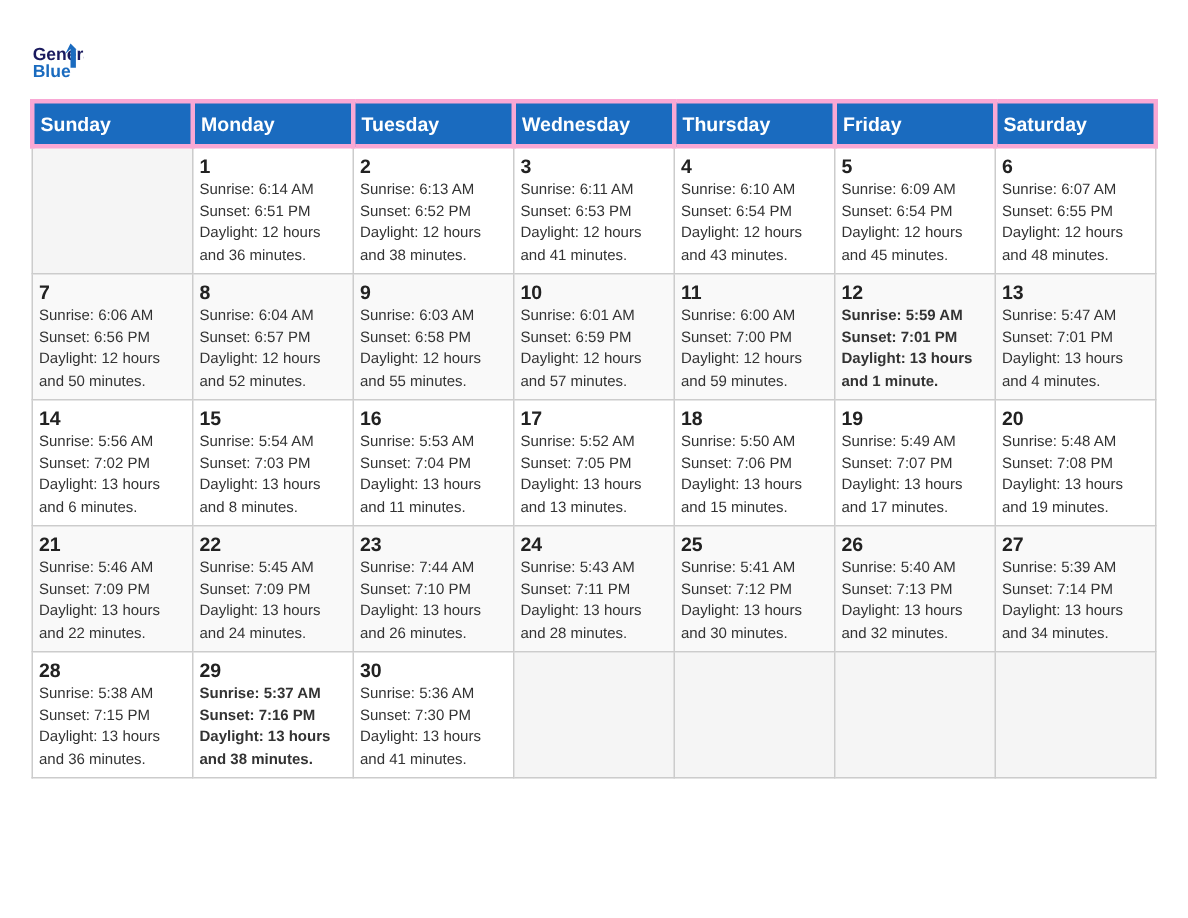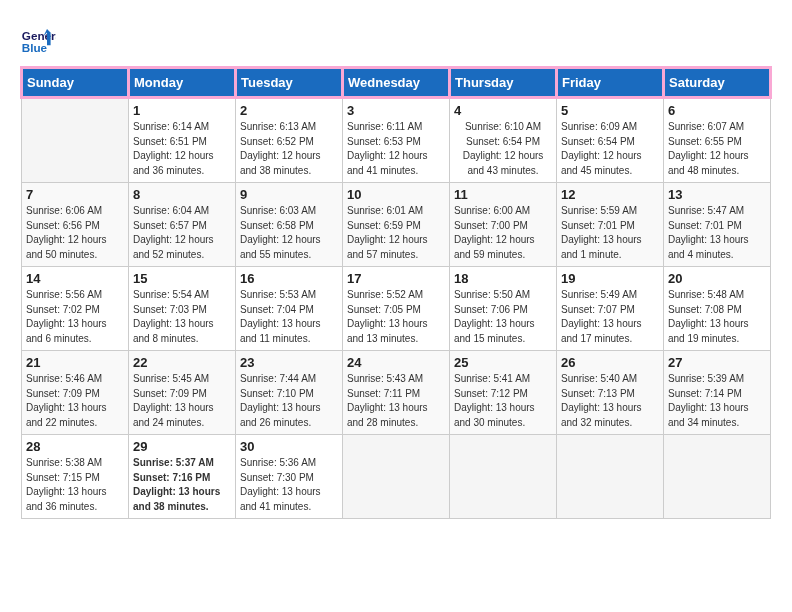--- a/index.html
+++ b/index.html
@@ -131,21 +131,21 @@
         </td>
         <td>
           <span class="day-num">3</span>
           <div class="day-info" style="white-space: pre-line;">Sunrise: 6:11 AM
 Sunset: 6:53 PM
 Daylight: 12 hours
 and 41 minutes.</div>
         </td>
         <td>
           <span class="day-num">4</span>
-          <div class="day-info" style="white-space: pre-line; text-align: center;">Sunrise: 6:10 AM
+          <div class="day-info" style="white-space: pre-line;">Sunrise: 6:10 AM
 Sunset: 6:54 PM
 Daylight: 12 hours
 and 43 minutes.</div>
         </td>
         <td>
           <span class="day-num">5</span>
           <div class="day-info" style="white-space: pre-line;">Sunrise: 6:09 AM
 Sunset: 6:54 PM
 Daylight: 12 hours
 and 45 minutes.</div>
@@ -189,21 +189,21 @@
         </td>
         <td>
           <span class="day-num">11</span>
           <div class="day-info" style="white-space: pre-line;">Sunrise: 6:00 AM
 Sunset: 7:00 PM
 Daylight: 12 hours
 and 59 minutes.</div>
         </td>
         <td>
           <span class="day-num">12</span>
-          <div class="day-info" style="white-space: pre-line;">Sunrise: 5:59 AM
+          <div class="day-info" style="white-space: pre-line; font-weight: bold;">Sunrise: 5:59 AM
 Sunset: 7:01 PM
 Daylight: 13 hours
 and 1 minute.</div>
         </td>
         <td>
           <span class="day-num">13</span>
           <div class="day-info" style="white-space: pre-line;">Sunrise: 5:47 AM
 Sunset: 7:01 PM
 Daylight: 13 hours
 and 4 minutes.</div>

